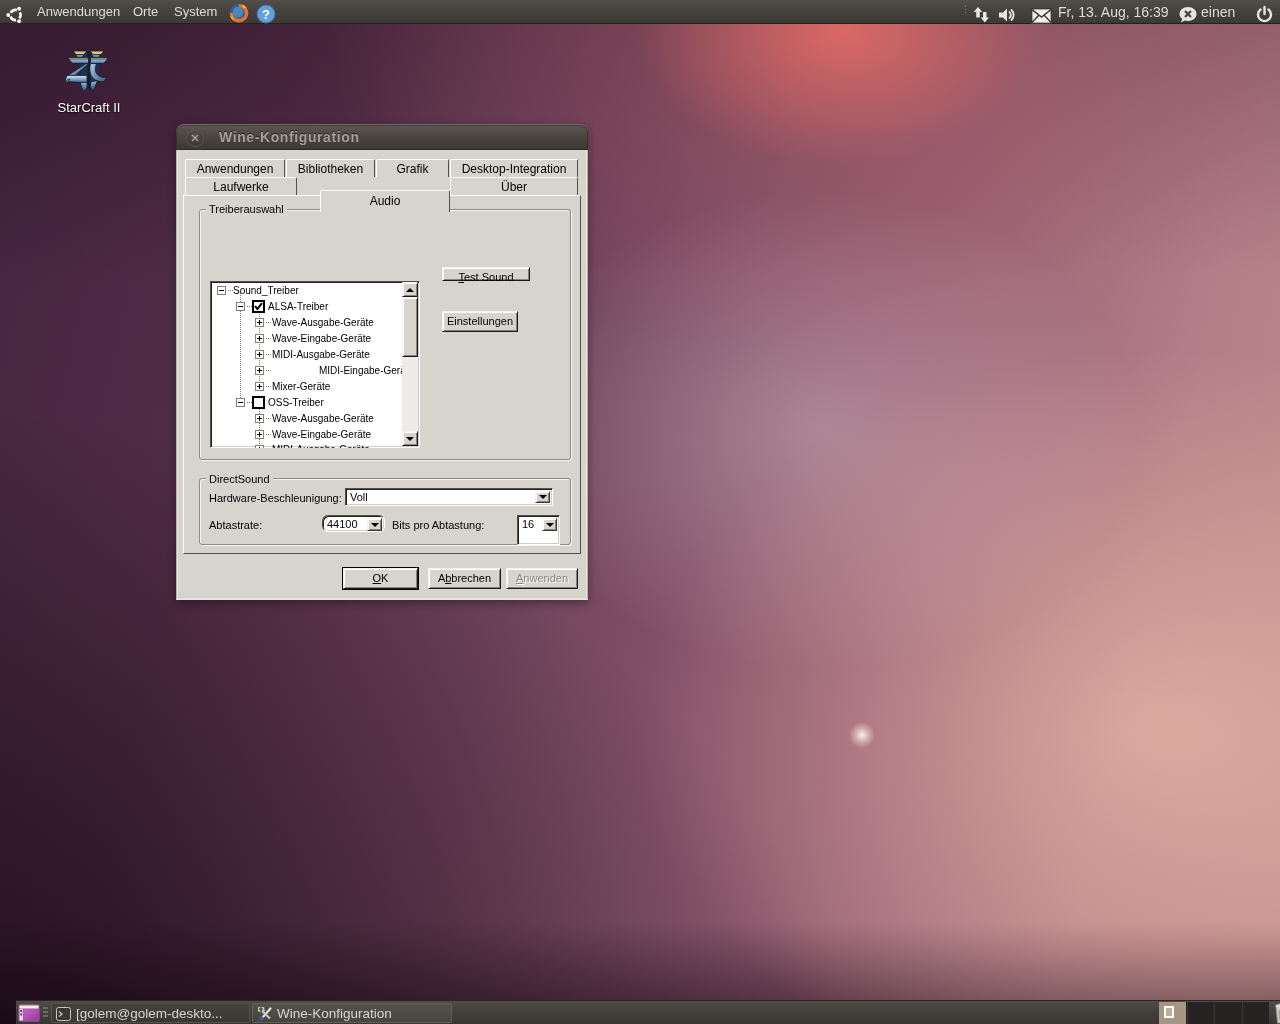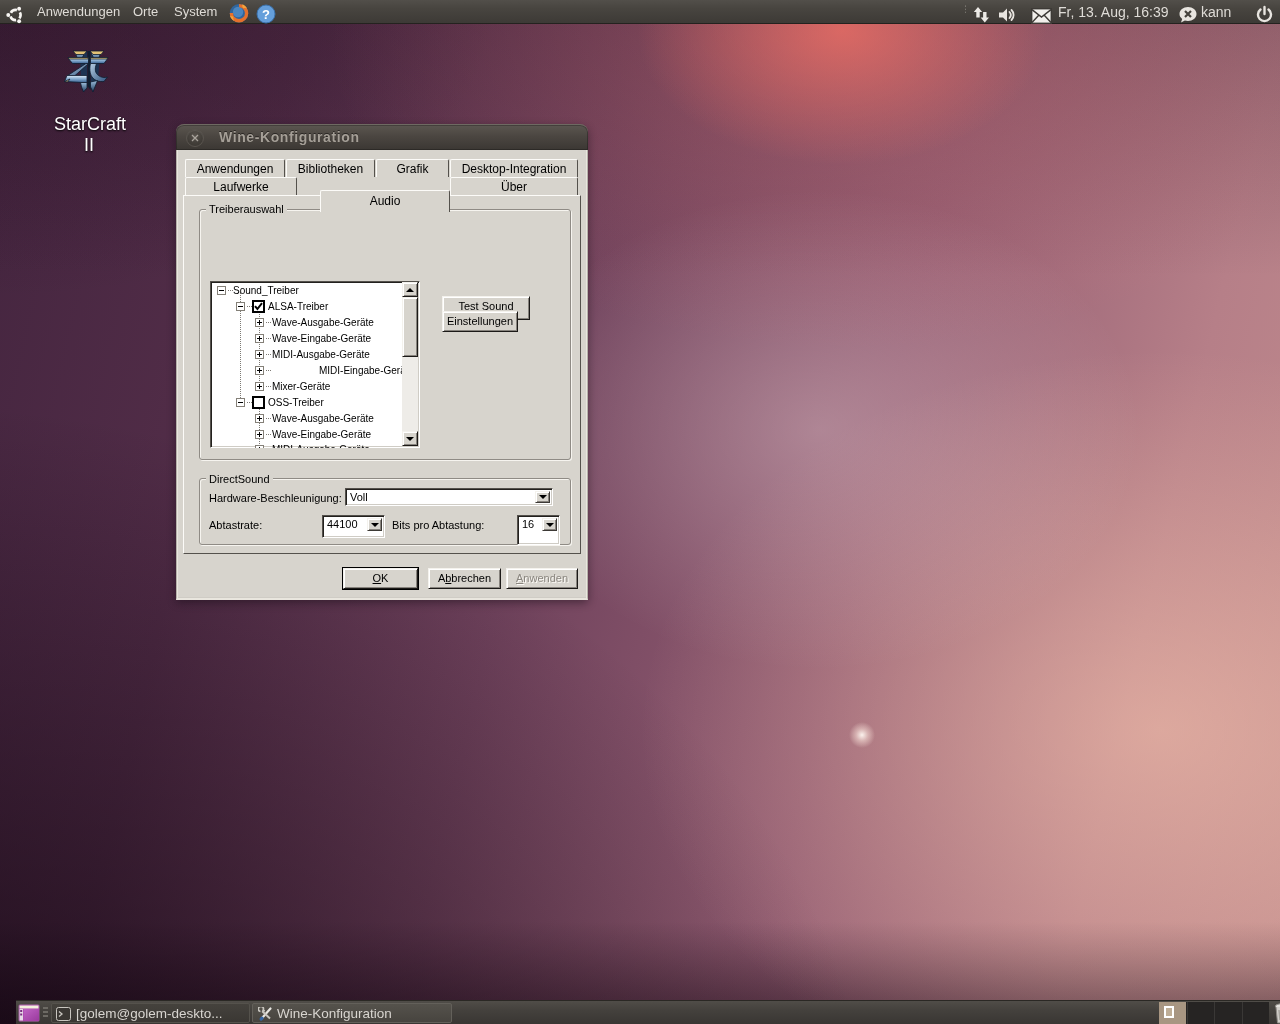--- a/index.html
+++ b/index.html
@@ -40,21 +40,21 @@
   color:#d8d5d0; font-size:13px;
 }
 .taskbtn {
   position:absolute; top:2px; height:20px; line-height:20px;
   border:1px solid #55524c; border-radius:2px;
   color:#d8d5d0; font-size:13.5px; padding-left:24px;
 }
 
 
 #sc2 { position:absolute; left:54px; top:38px; width:70px; text-align:center; }
-#sc2 .lbl { margin-top:16px; color:#fff; font-size:18px; text-shadow:0 1px 2px #000; }
+#sc2 .lbl { margin-top:2px; color:#fff; font-size:13px; text-shadow:0 1px 2px #000; }
 
 
 #win {
   position:absolute; left:176px; top:124px; width:412px; height:476px;
   box-shadow:0 3px 8px rgba(20,10,20,0.45);
   border-radius:8px 8px 2px 2px;
 }
 #titlebar {
   position:absolute; left:0; top:0; width:412px; height:26px;
   border-radius:8px 8px 0 0;
@@ -194,21 +194,21 @@
   </svg>
   <svg class="tp-item" style="left:1031px;top:4px" width="21" height="16" viewBox="0 0 21 16">
     <rect x="0.7" y="0.7" width="19.6" height="14.6" fill="#f1efeb" stroke="#3d3a36" stroke-width="1.4"></rect>
     <path d="M1 1.6 L10.5 9 L20 1.6 M1 14.4 L7.5 7.5 M20 14.4 L13.5 7.5" stroke="#3d3a36" stroke-width="1.4" fill="none"></path>
   </svg>
   <div class="tp-item" style="left:1058px;font-size:14px">Fr, 13. Aug, 16:39</div>
   <svg class="tp-item" style="left:1178px;top:3px" width="20" height="19" viewBox="0 0 20 19">
     <path d="M10 1.5 C14.7 1.5 18.5 4.6 18.5 8.5 C18.5 12.4 14.7 15.5 10 15.5 C8.9 15.5 7.8 15.3 6.9 15 L3 17 L4.2 13.4 C2.5 12.1 1.5 10.4 1.5 8.5 C1.5 4.6 5.3 1.5 10 1.5 Z" fill="#e8e5e0"></path>
     <path d="M7 5.5 L13 11.5 M13 5.5 L7 11.5" stroke="#45423d" stroke-width="2.2"></path>
   </svg>
-  <div class="tp-item" style="left:1201px;font-size:14px">kann</div>
+  <div class="tp-item" style="left:1201px;font-size:14px">einen</div>
   <svg class="tp-item" style="left:1255px;top:3px" width="19" height="19" viewBox="0 0 19 19">
     <path d="M9.5 1.5 L9.5 8.5" stroke="#e8e5e0" stroke-width="2.4" stroke-linecap="round"></path>
     <path d="M5.5 4 A6.5 6.5 0 1 0 13.5 4" stroke="#e8e5e0" stroke-width="2.4" fill="none" stroke-linecap="round"></path>
   </svg>
 </div>
 
 <div id="sc2">
   <svg width="56" height="56" viewBox="0 0 56 56" style="margin-left:-2px">
     <defs>
       <linearGradient id="st1" x1="0" y1="0" x2="0" y2="1">
@@ -357,36 +357,36 @@
       <div class="doth" style="left:90px; top:310px; width:5px;"></div>
       <div class="treerow" style="left:96px; top:303px;">Wave-Eingabe-Geräte</div>
       <div class="expander" style="left:79px; top:321px;">
         <b class="ph"></b>
         <b class="pv"></b>
       </div>
       <div class="doth" style="left:90px; top:325px; width:5px;"></div>
       <div class="treerow" style="left:96px; top:318px;">MIDI-Ausgabe-Geräte</div>
     </div>
 
-  <div class="btn" style="left:266px; top:172px; width:88px; height:24px; line-height:19px;"><u>T</u>est Sound</div>
+  <div class="btn" style="left:266px; top:143px; width:88px; height:14px; line-height:19px;"><u>T</u>est Sound</div>
   <div class="btn" style="left:266px; top:187px; width:76px; height:21px; line-height:19px;">Einstellungen</div>
 
   <div class="group" style="left:23px; top:354px; width:372px; height:67px;"></div>
   <div class="grouplbl" style="left:30px; top:349px;">DirectSound</div>
 
   <div class="w" style="left:33px; top:368px;">Hardware-Beschleunigung:</div>
   <div class="combo sunken" style="left:169px; top:364px; width:208px; height:18px;">
     <div class="txt">Voll</div>
     <div class="cbtn" style="width:15px; height:12px;">
         <span class="arrdn"></span>
       </div>
   </div>
 
   <div class="w" style="left:33px; top:395px;">Abtastrate:</div>
-  <div class="combo sunken" style="left:146px; top:391px; width:63px; height:23px;">
+  <div class="combo sunken" style="left:146px; top:391px; width:63px; height:17px;border-radius:6px;">
     <div class="txt">44100</div>
     <div class="cbtn" style="width:15px; height:13px;">
         <span class="arrdn"></span>
       </div>
   </div>
   <div class="w" style="left:216px; top:395px;">Bits pro Abtastung:</div>
   <div class="combo sunken" style="left:341px; top:391px; width:43px; height:30px;">
     <div class="txt">16</div>
     <div class="cbtn" style="width:15px; height:13px;">
         <span class="arrdn"></span>

